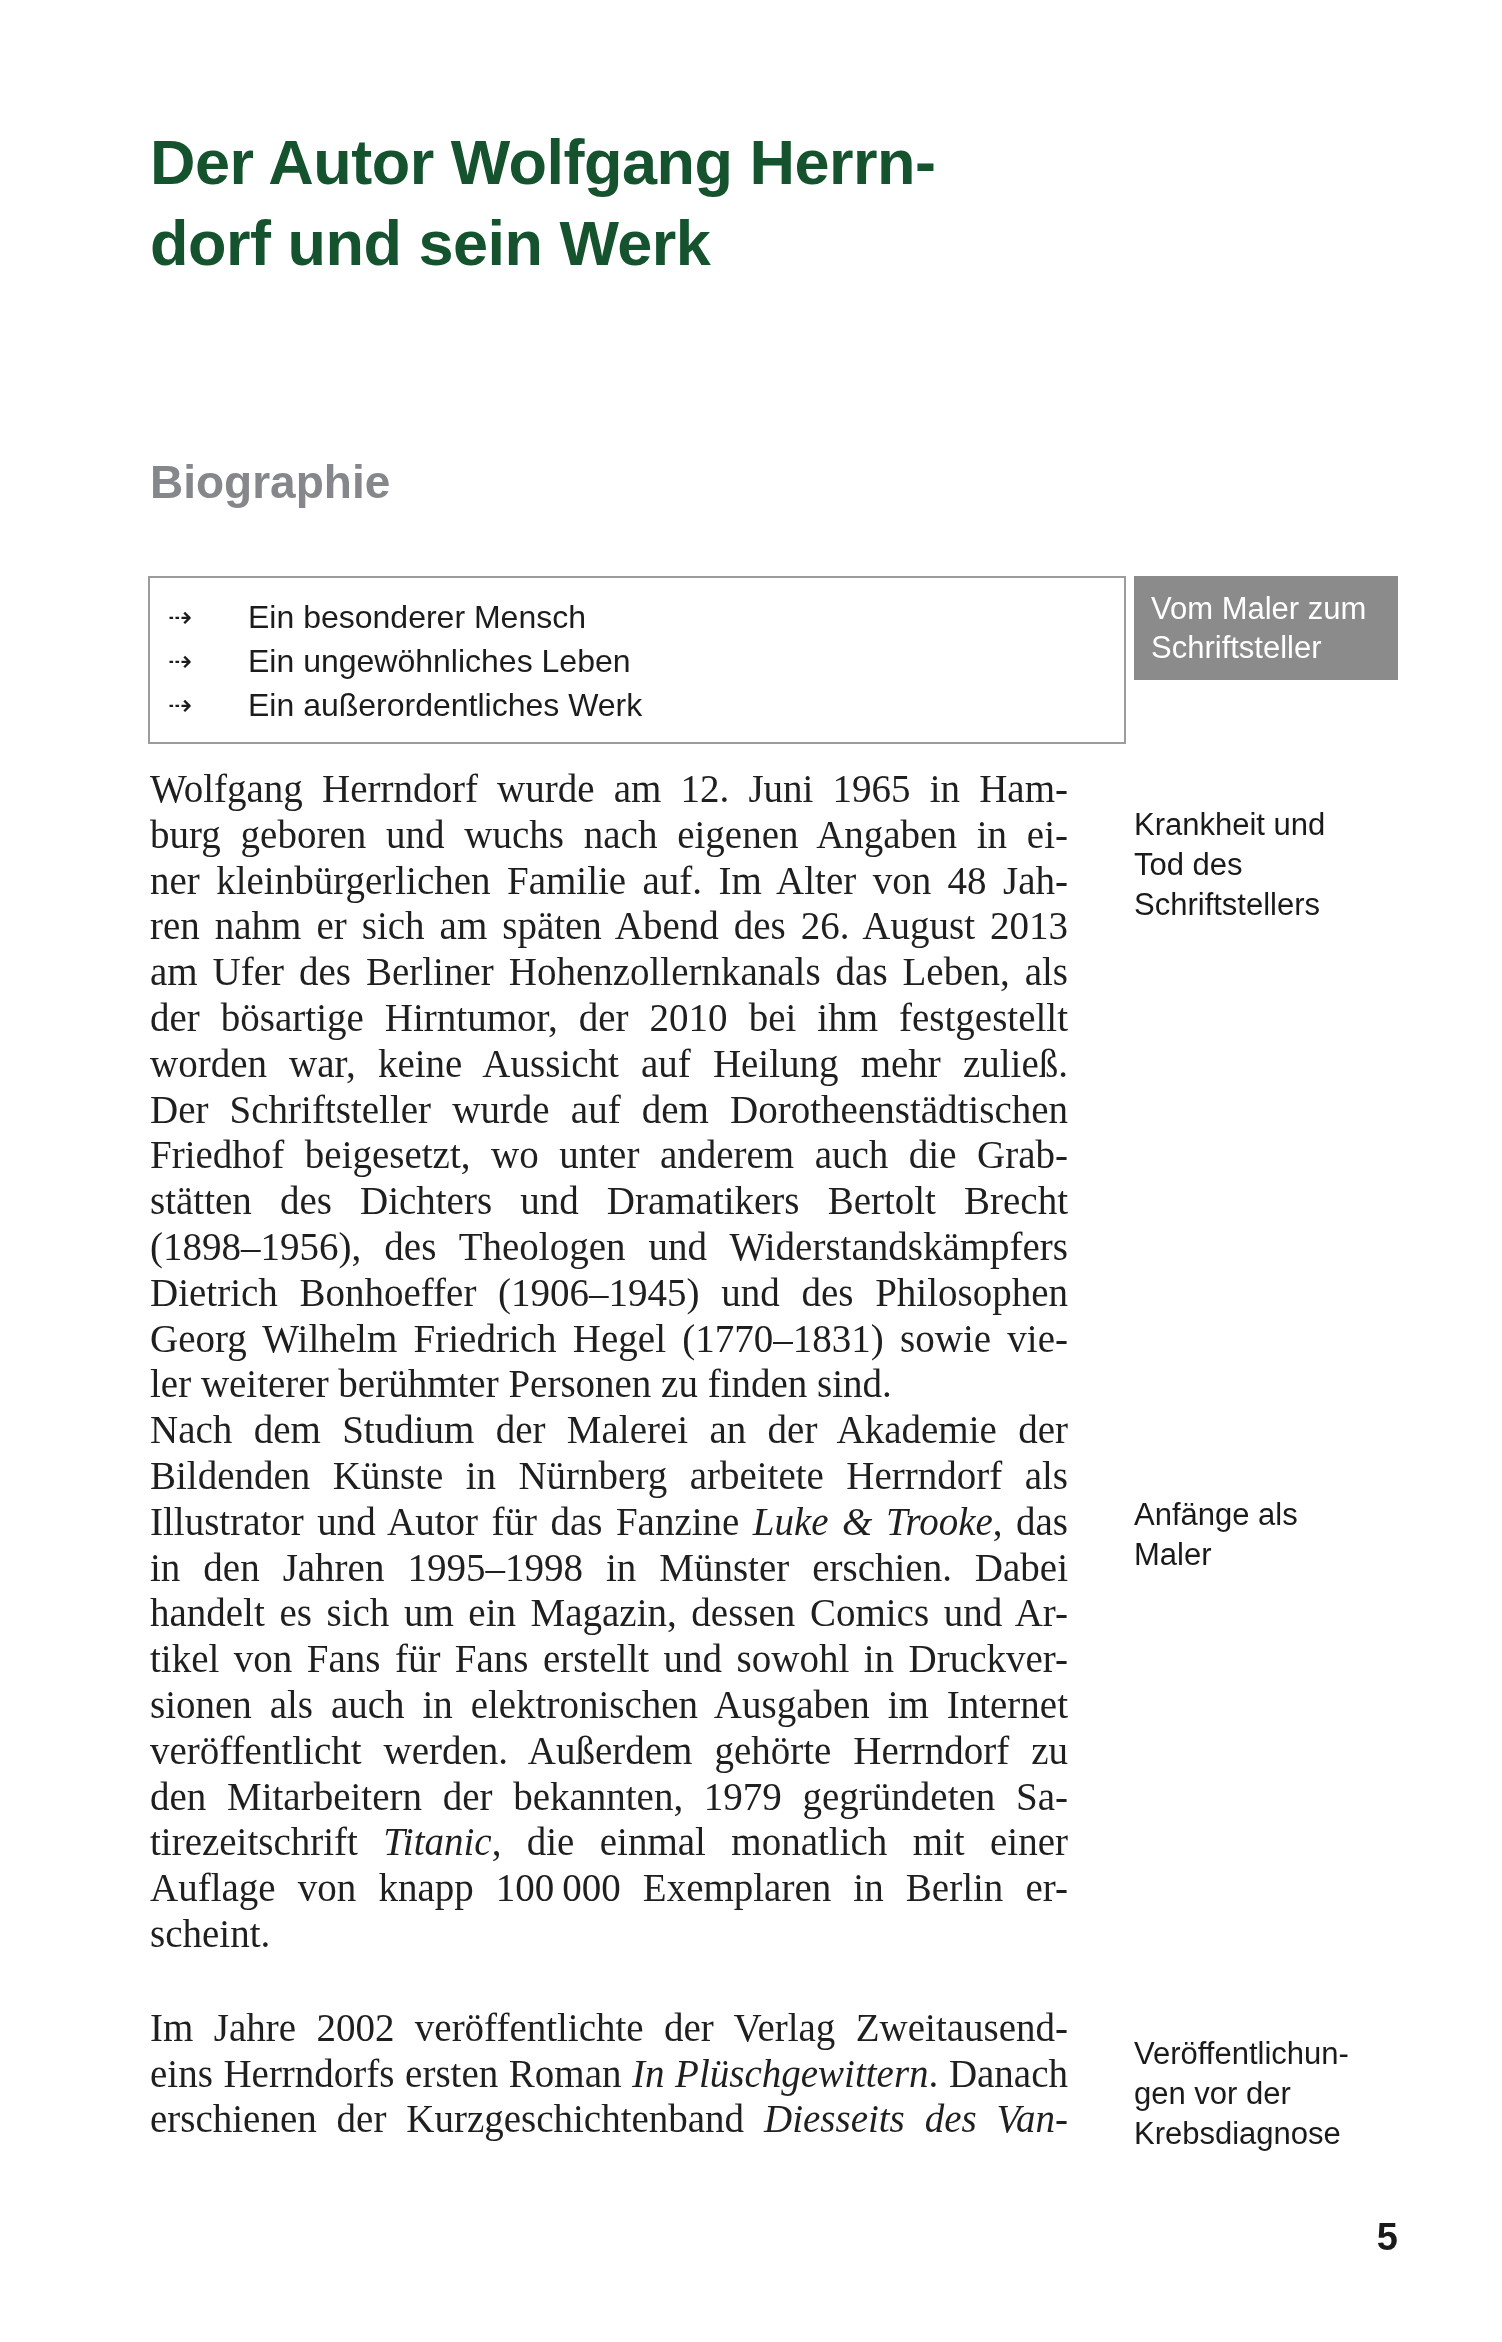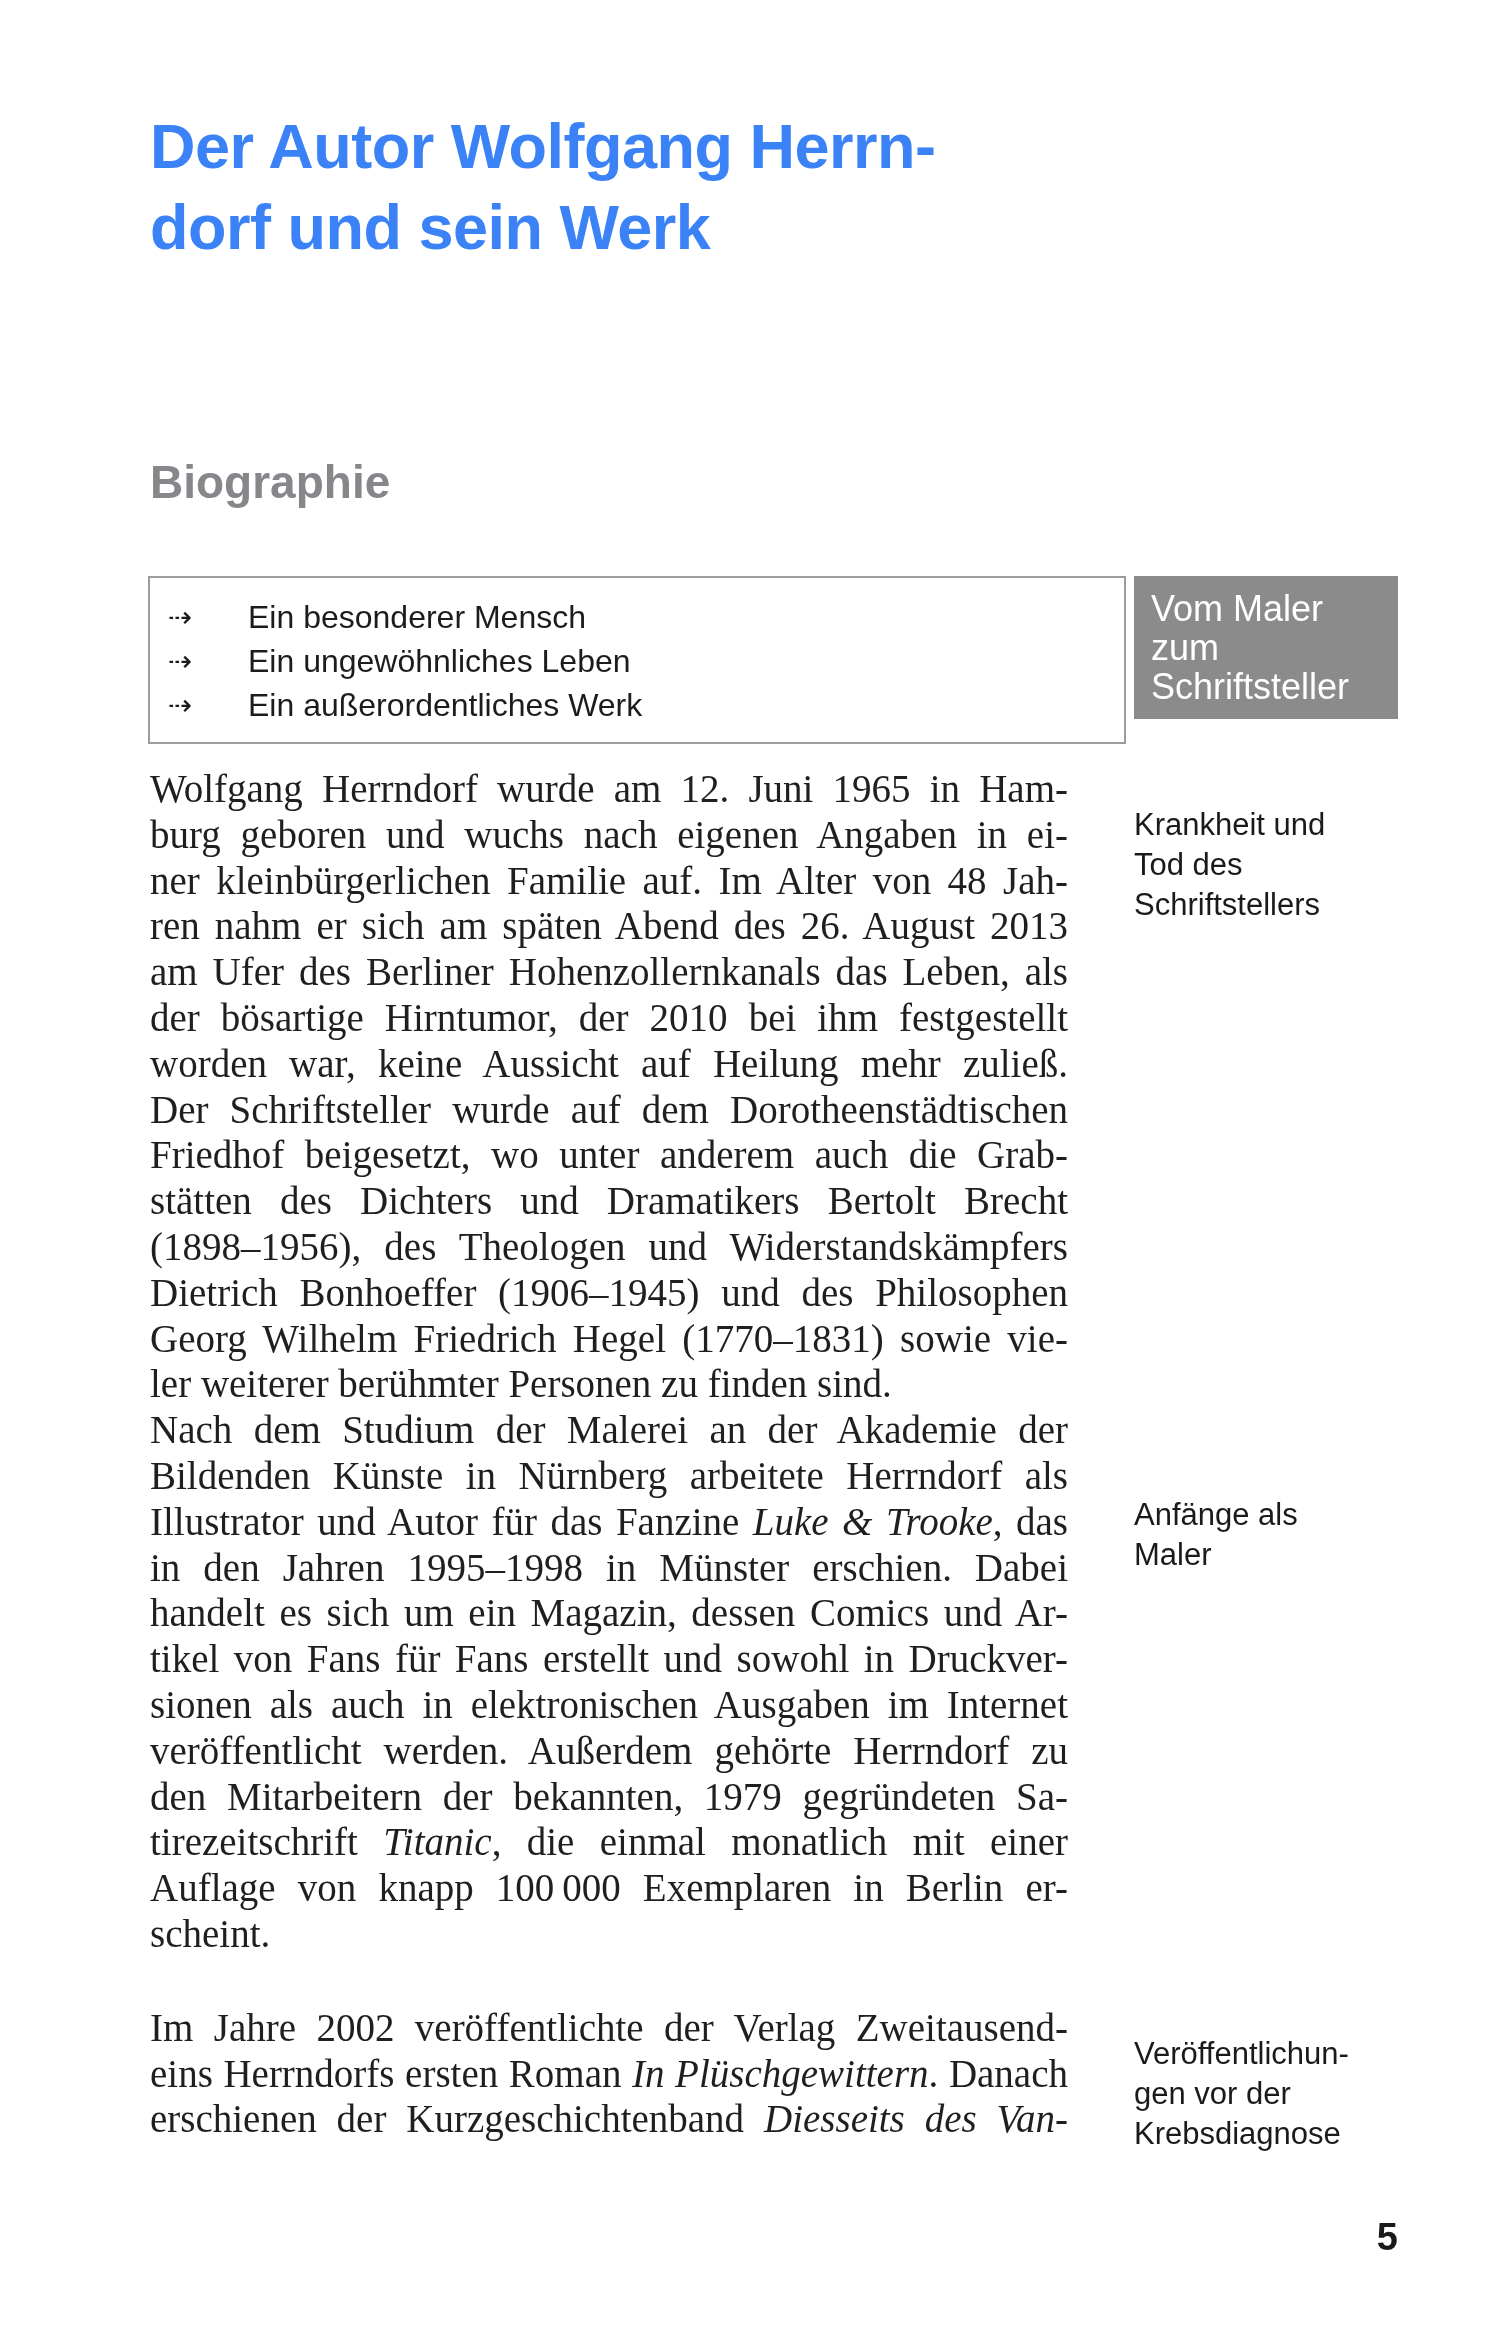--- a/index.html
+++ b/index.html
@@ -7,25 +7,25 @@
     position: relative;
     width: 1502px;
     height: 2342px;
     background: #ffffff;
     overflow: hidden;
     font-family: "Liberation Sans", "DejaVu Sans", sans-serif;
   }
   .title {
     position: absolute;
     left: 150px;
-    top: 106px;
+    top: 122px;
     font-size: 63px;
     line-height: 81px;
     font-weight: 700;
-    color: #3b82f6;
+    color: #14532d;
     letter-spacing: -0.5px;
   }
   .heading {
     position: absolute;
     left: 150px;
     top: 452px;
     font-size: 46px;
     line-height: 60px;
     font-weight: 700;
     color: #85878a;
@@ -53,21 +53,21 @@
     color: #1c1c1c;
   }
   .side-label {
     position: absolute;
     left: 1134px;
     top: 576px;
     width: 264px;
     box-sizing: border-box;
     background: #8b8b8b;
     color: #ffffff;
-    font-size: 36px;
+    font-size: 31px;
     line-height: 39px;
     padding: 13px 6px 13px 17px;
   }
   .body-text {
     position: absolute;
     left: 150px;
     top: 766px;
     width: 918px;
     font-family: "Liberation Serif", "DejaVu Serif", serif;
     font-size: 39px;

